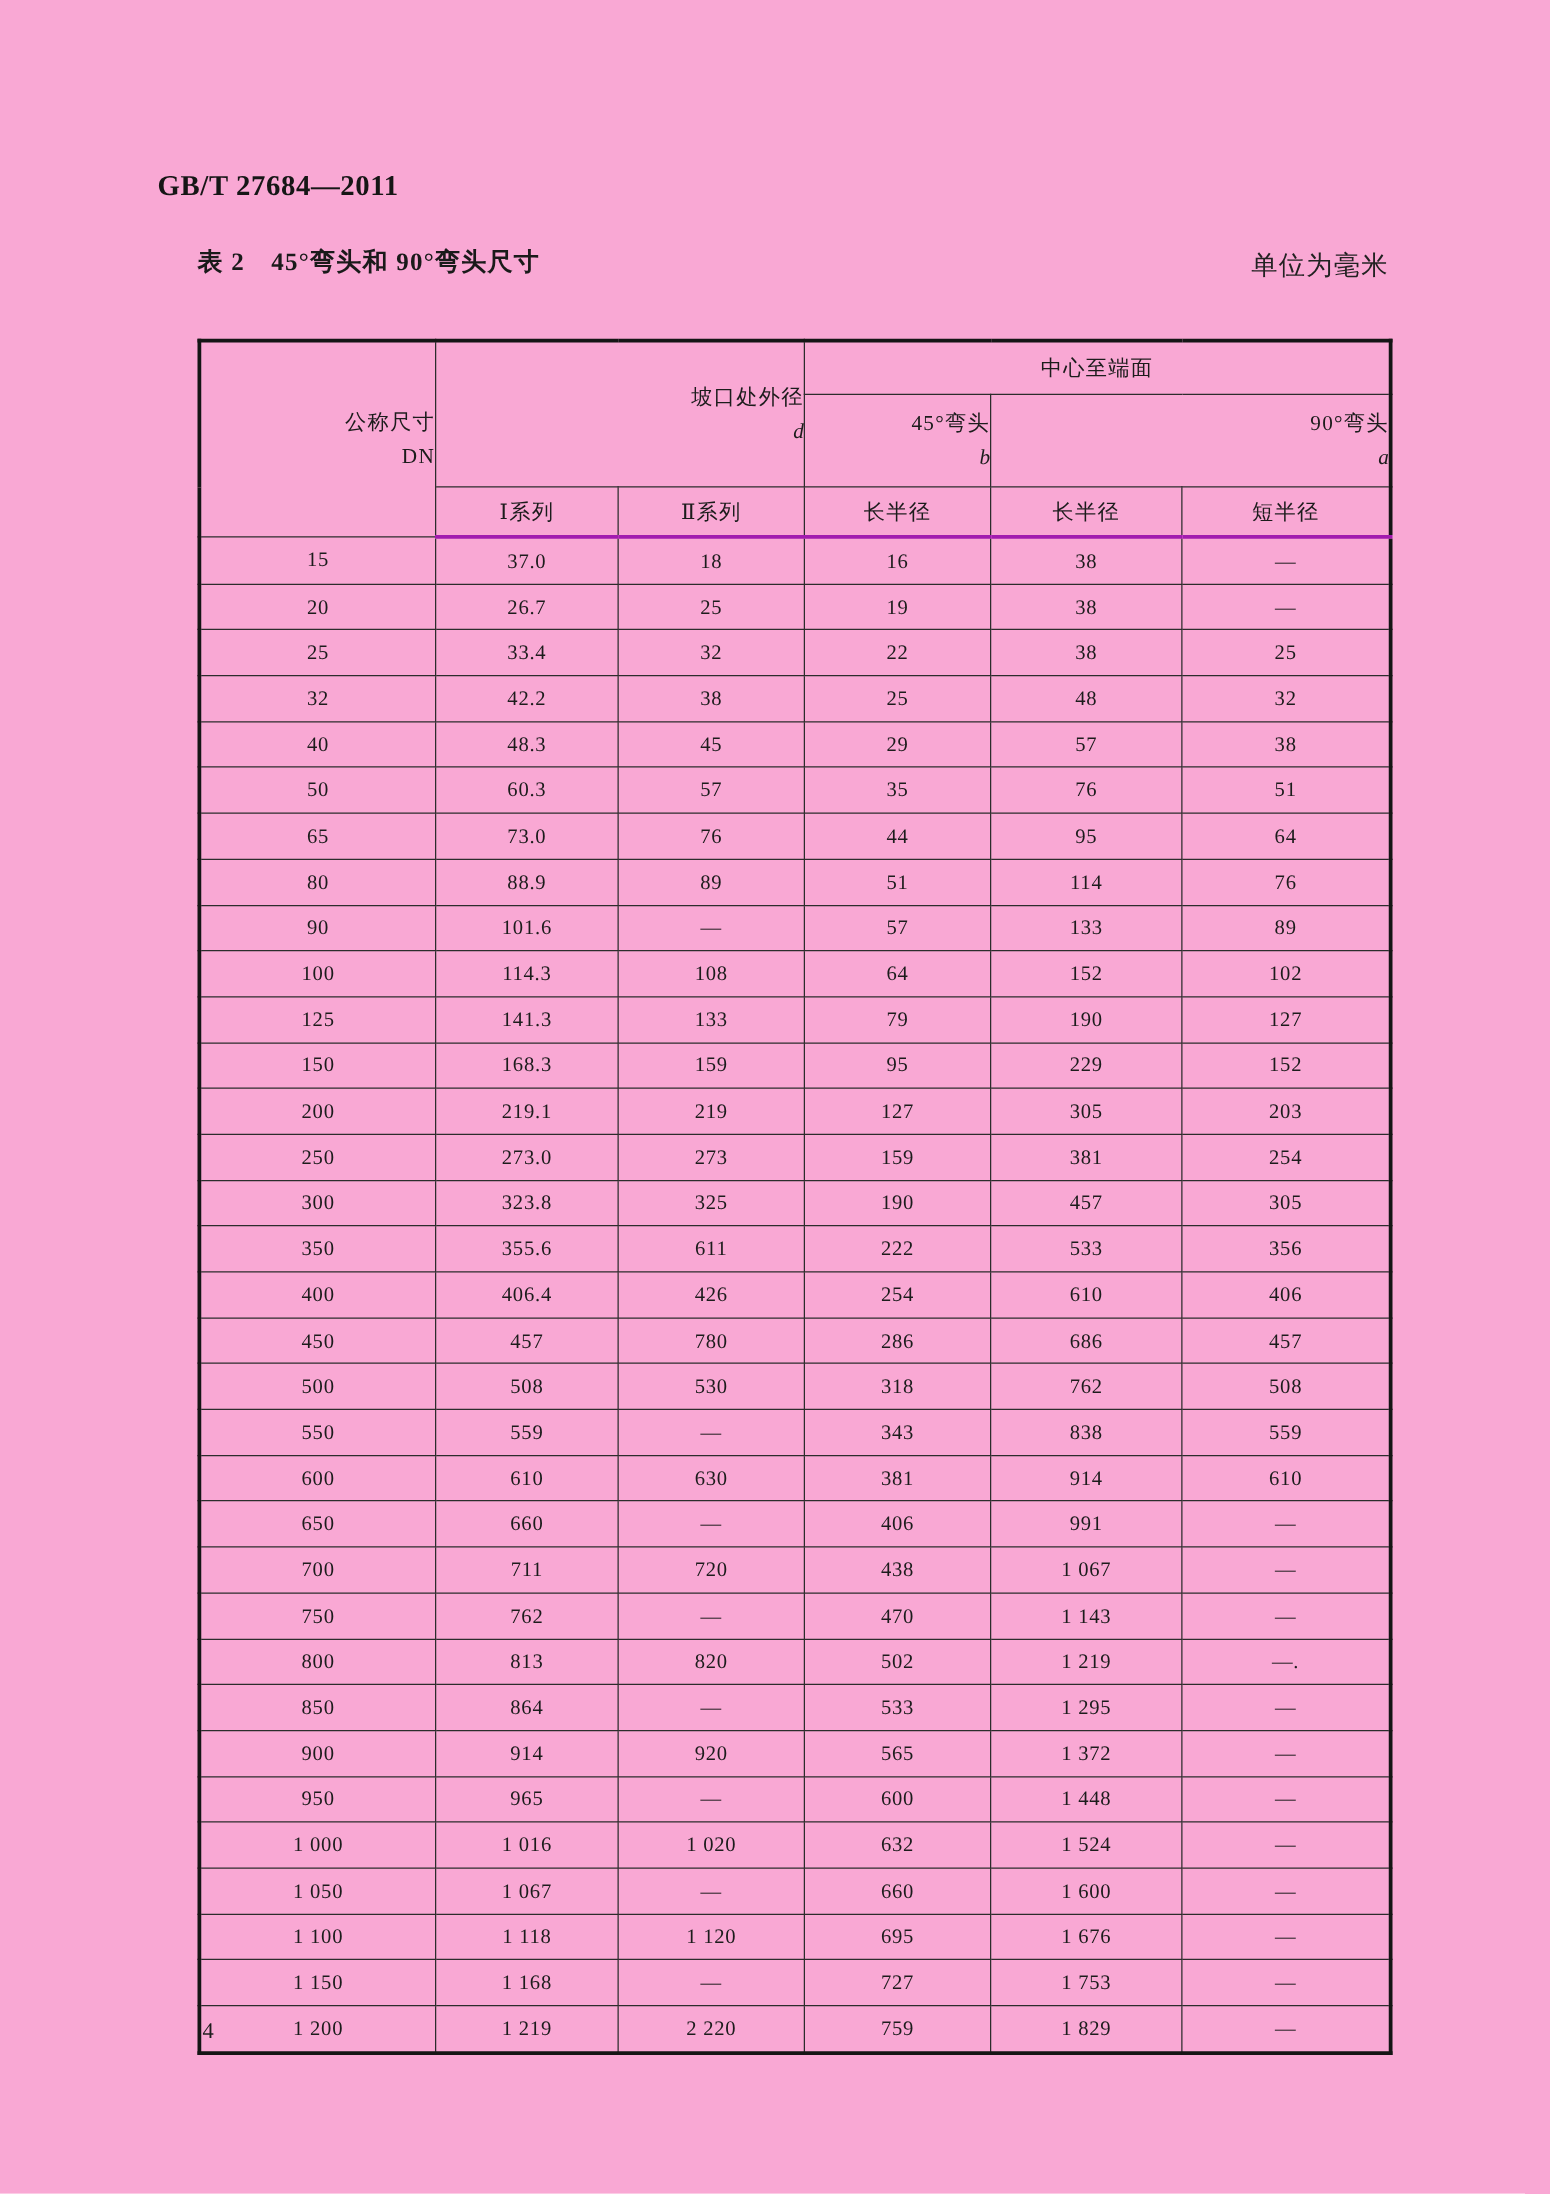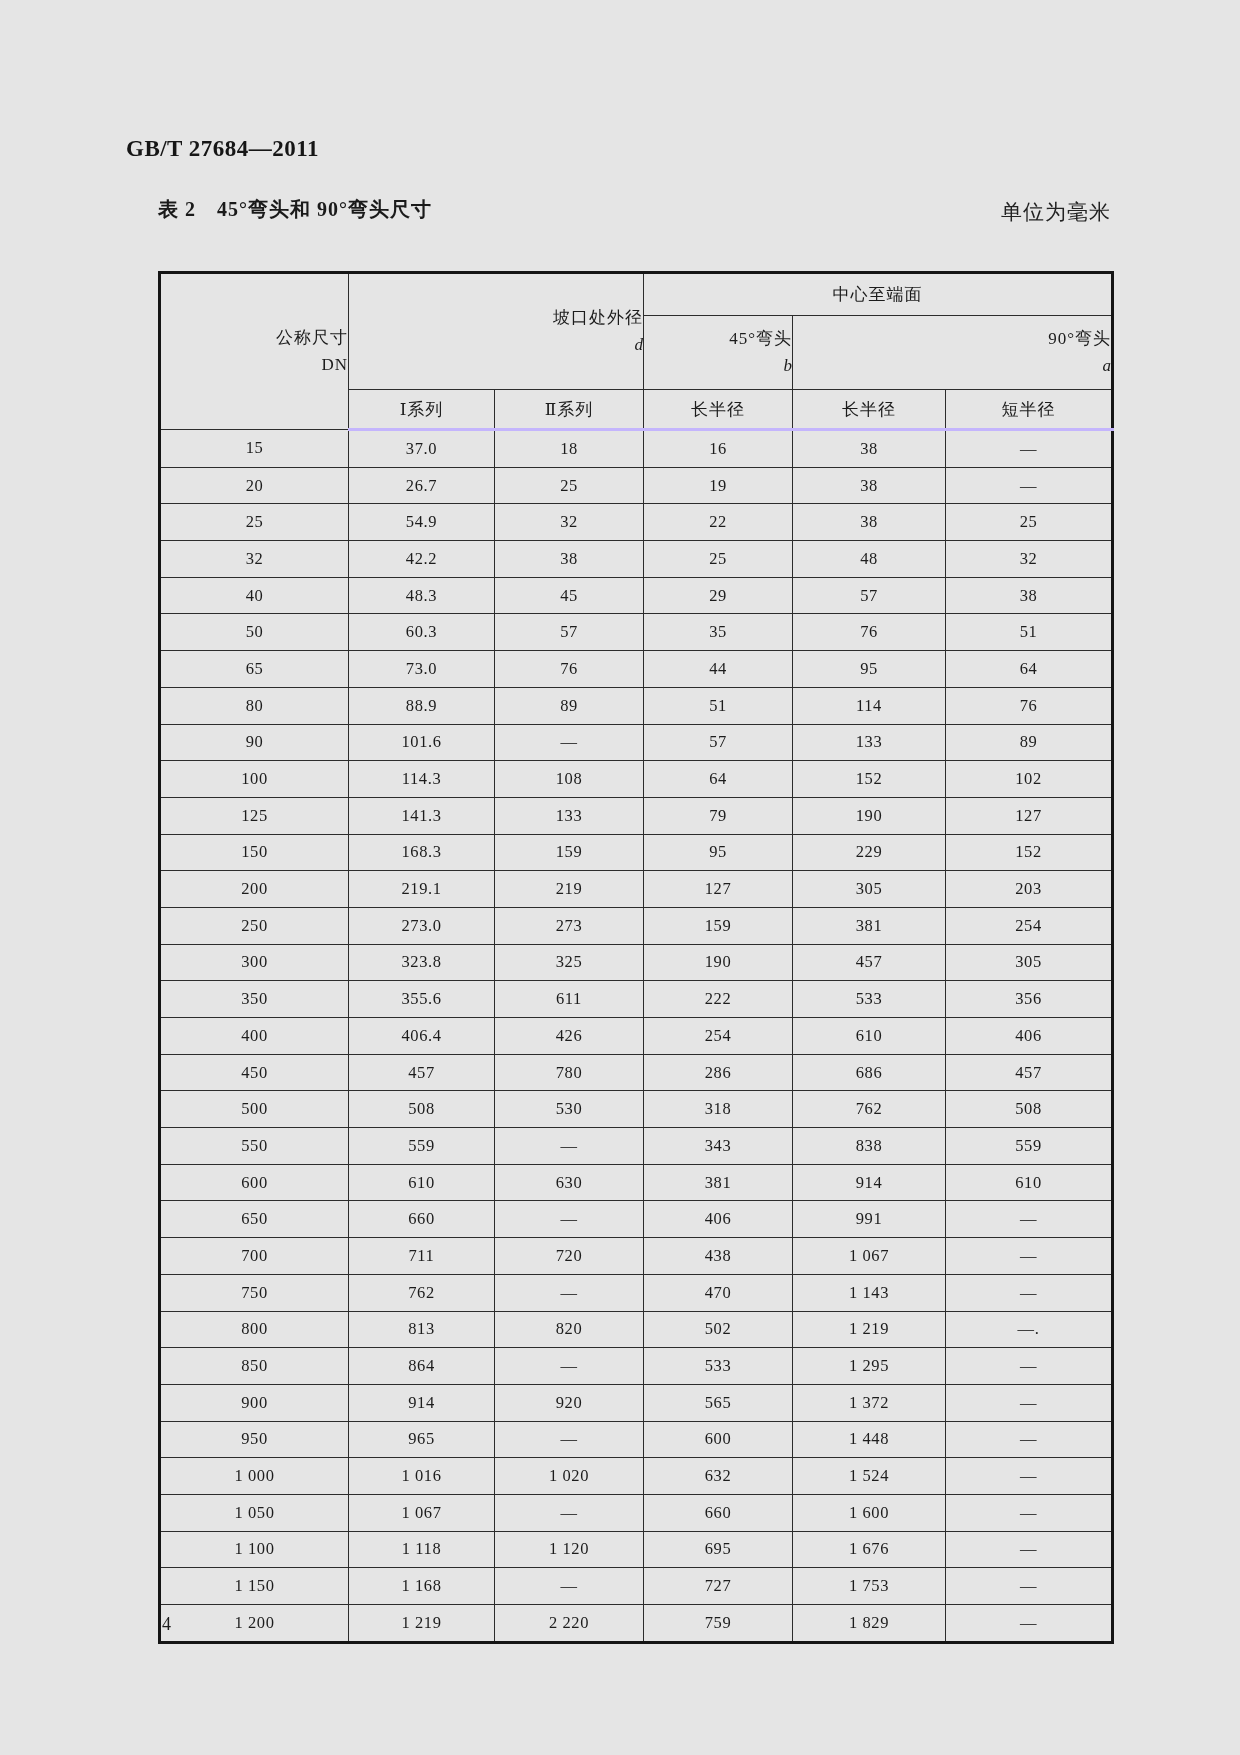--- a/index.html
+++ b/index.html
@@ -4,21 +4,21 @@
 <style>
   html, body {
     margin: 0;
     padding: 0;
     background: #ffffff;
   }
   .page {
     position: relative;
     width: 1240px;
     height: 1755px;
-    background: #e5e5e5;
+    background: #f9a8d4;
     font-family: "Liberation Serif", "DejaVu Serif", serif;
     color: #1b1b1b;
     overflow: hidden;
     text-decoration: underline;
   }
   .doc-number {
     position: absolute;
     left: 126px;
     top: 136px;
     font-size: 23px;
@@ -70,21 +70,21 @@
   }
   .dim-table {
     border: 3px solid #151515;
   }
   .dim-table thead td {
     font-size: 17px;
     letter-spacing: 1px;
   }
   .dim-table thead tr.h1 td { height: 41px; }
   .dim-table thead tr.h2 td { height: 73px; }
-  .dim-table thead tr.h3 td { height: 38px; border-bottom: 3px solid #c4b5fd; }
+  .dim-table thead tr.h3 td { height: 38px; border-bottom: 3px solid #a21caf; }
   .dim-table tbody td { height: 35.7px; }
   .sym {
     font-style: italic;
     font-family: "Liberation Serif", "DejaVu Serif", serif;
     font-size: 17px;
     letter-spacing: 0;
   }
   .two-line .line { display: block; line-height: 1.55; text-align: right; }
   .page-number {
     position: absolute;
@@ -157,21 +157,21 @@
         <tr>
           <td>20</td>
           <td>26.7</td>
           <td>25</td>
           <td>19</td>
           <td>38</td>
           <td>—</td>
         </tr>
         <tr>
           <td>25</td>
-          <td>54.9</td>
+          <td>33.4</td>
           <td>32</td>
           <td>22</td>
           <td>38</td>
           <td>25</td>
         </tr>
         <tr>
           <td>32</td>
           <td>42.2</td>
           <td>38</td>
           <td>25</td>

